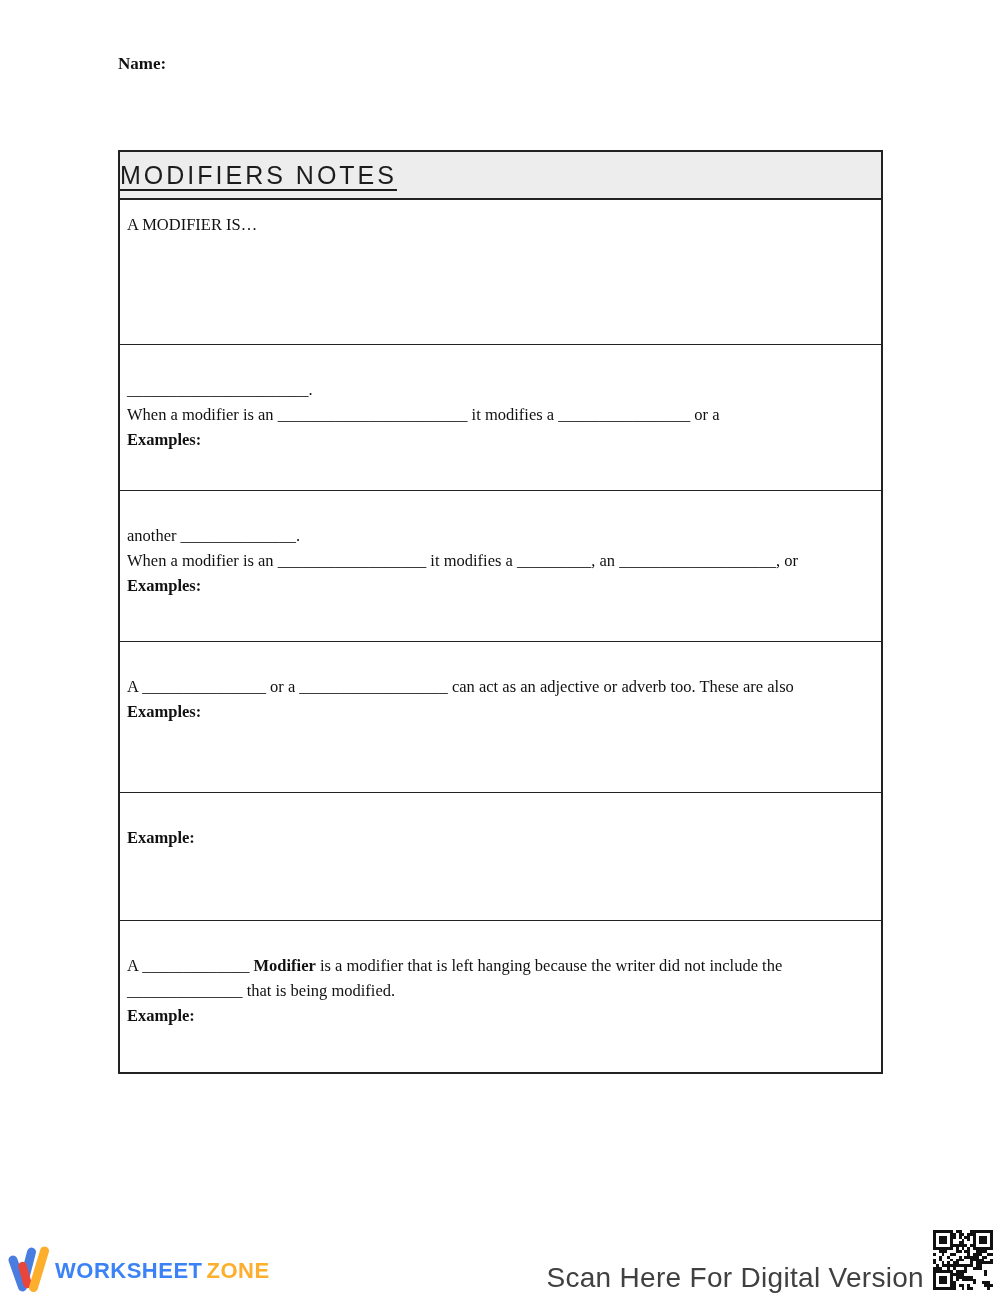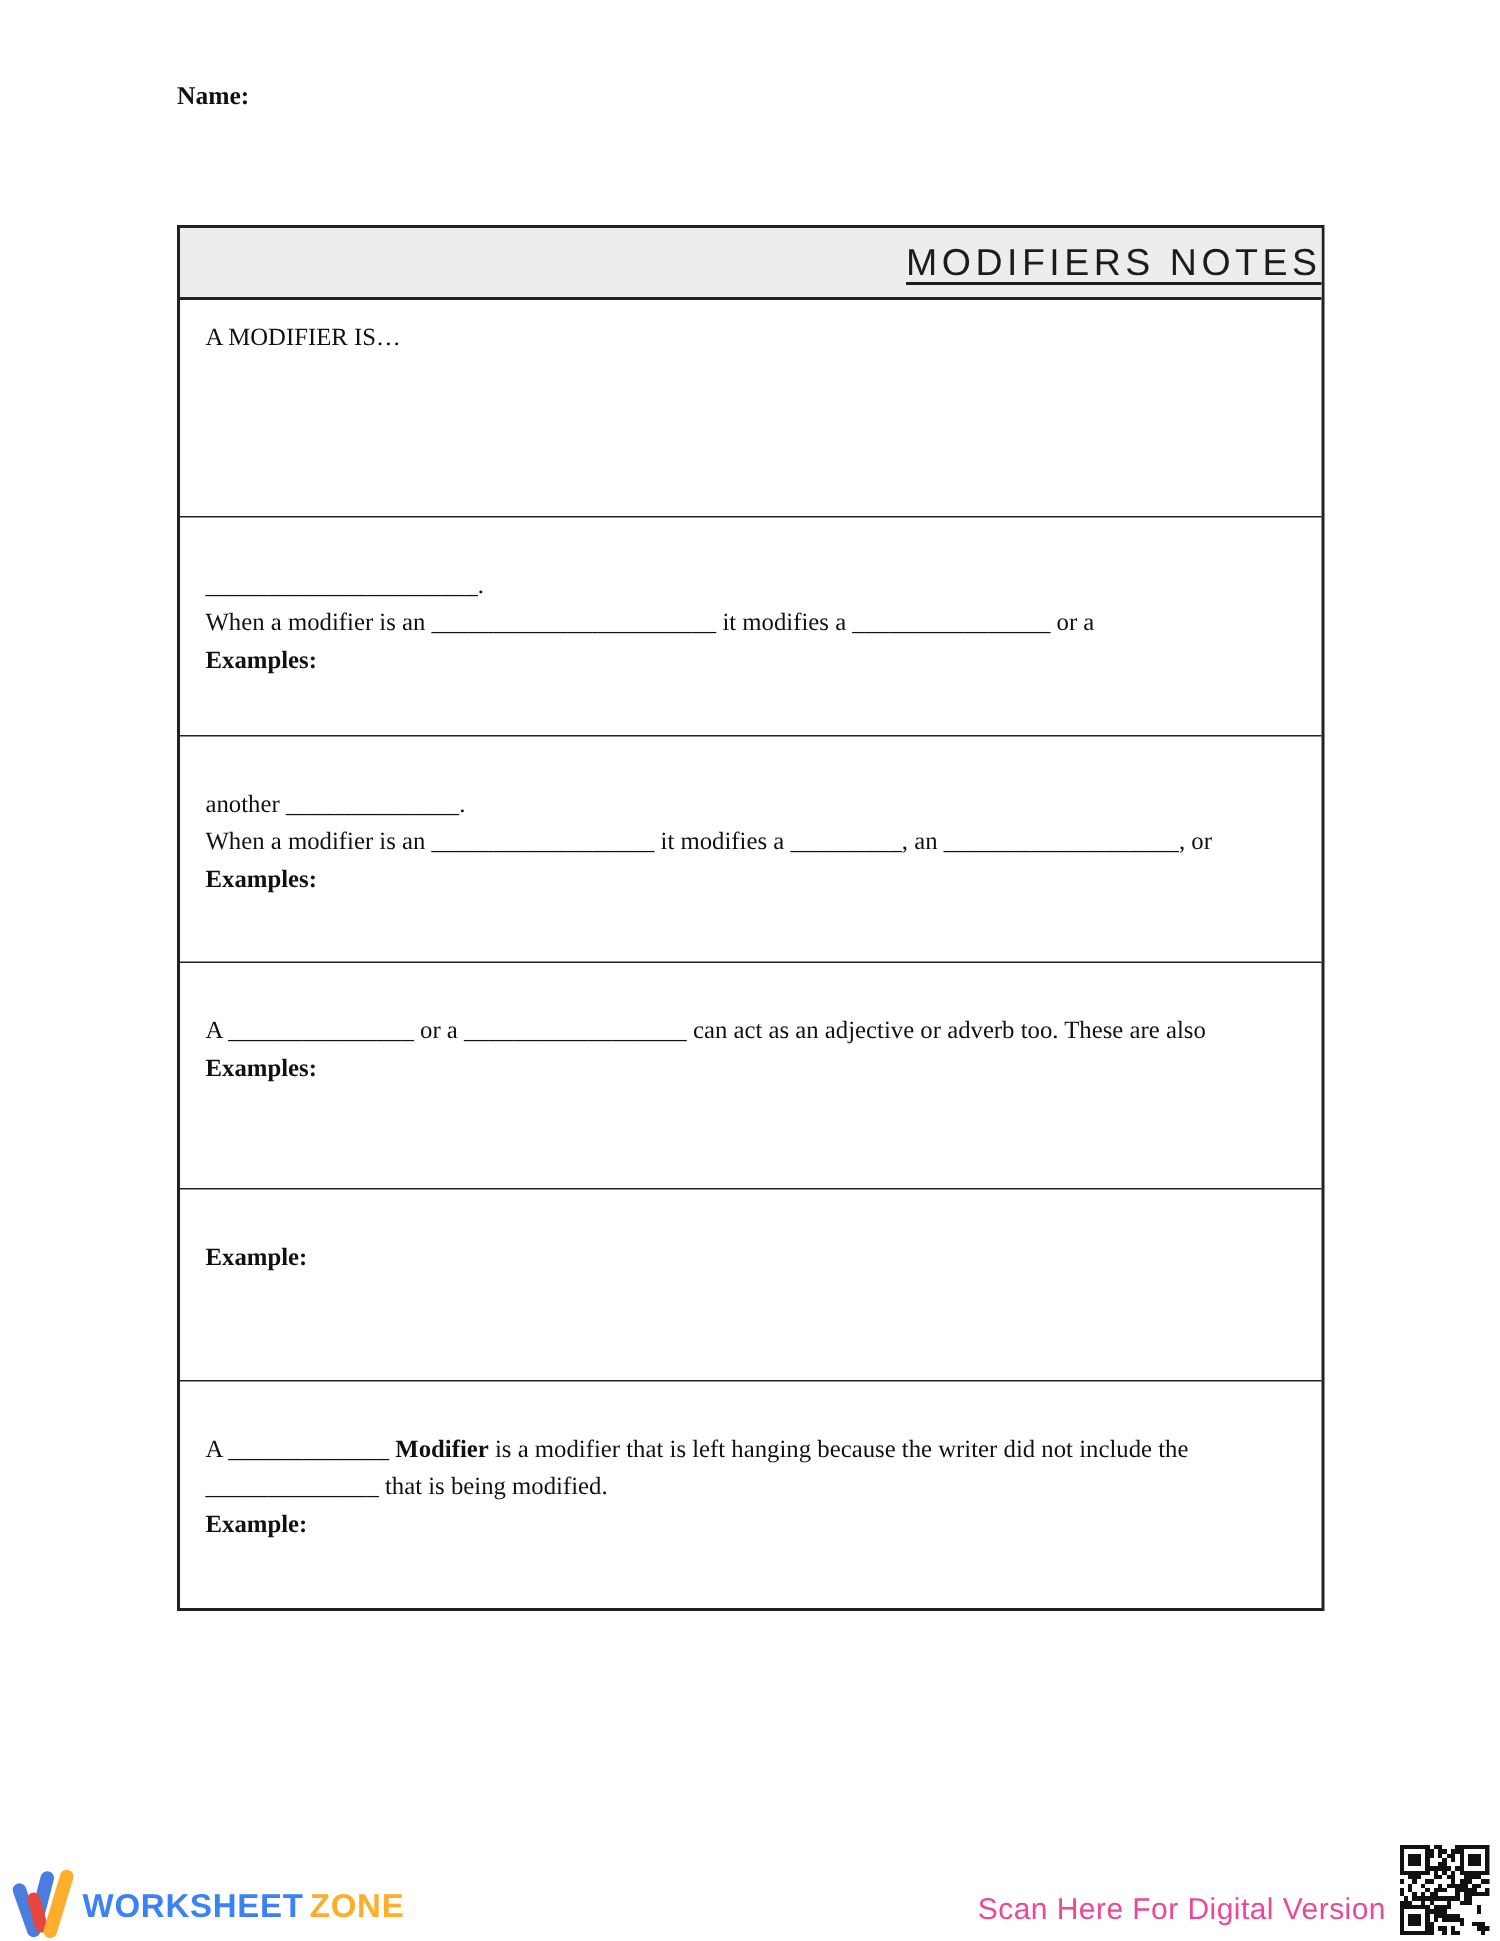--- a/index.html
+++ b/index.html
@@ -11,31 +11,31 @@
   .name-label {
     position:absolute; left:118px; top:54px;
     font-weight:bold; font-size:17px;
   }
   .sheet {
     position:absolute; left:118px; top:150px; width:765px;
     border:2px solid #222;
   }
   .sheet-header {
     height:48px; background:#ededed; border-bottom:2px solid #222;
-    display:flex; align-items:center; justify-content:flex-end;
+    display:flex; align-items:center; justify-content:flex-start;
   }
   .sheet-title {
     font-family:"Liberation Sans", sans-serif;
     font-size:25px; letter-spacing:3px; font-weight:400; color:#1c1c1c;
     text-transform:uppercase;
     text-decoration:underline; text-underline-offset:5px; text-decoration-thickness:1.5px;
   }
   .t-row {
     border-bottom:1.5px solid #222;
-    padding:32px 9px 8px 17px;
+    padding:32px 9px 8px 7px;
     font-size:16.5px; line-height:25px;
   }
   .t-row:last-child { border-bottom:none; }
   .t-row.first { padding-top:12px; }
   .r0 { height:145px; }
   .r1 { height:146px; }
   .r2 { height:151px; }
   .r3 { height:151px; }
   .r4 { height:128px; }
   .r5 { height:151px; }
@@ -45,22 +45,22 @@
   .logo { position:absolute; left:8px; top:18px; display:flex; align-items:center; }
   .brand {
     position:absolute; left:55px; top:33px;
     font-family:"Liberation Sans", sans-serif; font-weight:800; font-size:22px;
     letter-spacing:0.5px;
   }
   .brand .w1 { color:#3b82f6; }
   .brand .w2 { color:#fcae2c; margin-left:4px; }
   .scan-text {
     position:absolute; right:76px; top:37px;
-    font-family:"Liberation Sans", sans-serif; font-size:20px; font-weight:500;
-    color:#ec4899; letter-spacing:0.3px;
+    font-family:"Liberation Sans", sans-serif; font-size:28px; font-weight:500;
+    color:#404040; letter-spacing:0.3px;
   }
   .qr { position:absolute; left:933px; top:5px; width:60px; height:60px; background:#fff; }
 </style>
 </head>
 <body>
 
 <div class="page">
 
   <div class="name-label">Name:</div>
 

